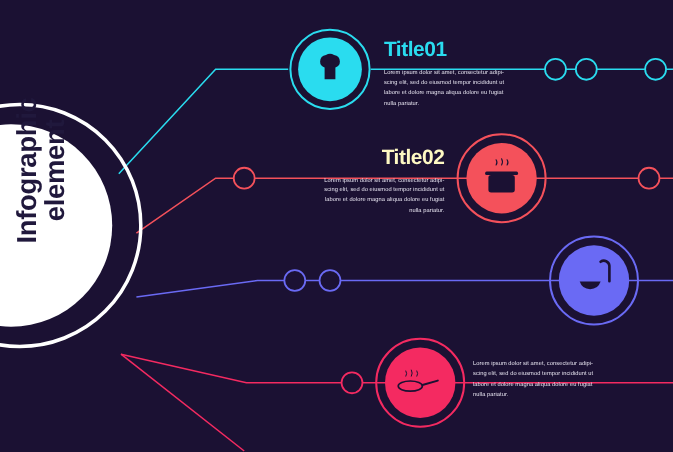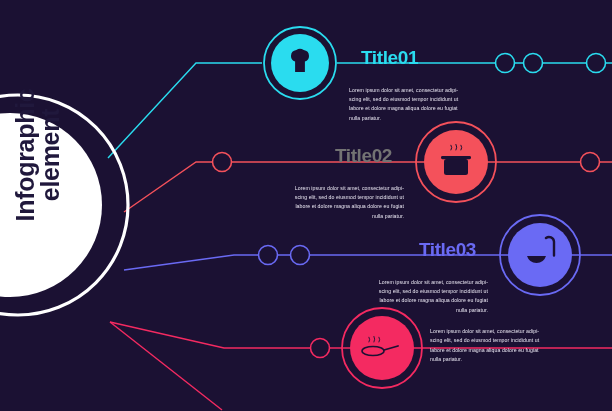--- a/index.html
+++ b/index.html
@@ -39,21 +39,21 @@
     letter-spacing: -0.3px;
     pointer-events: none;
   }
   .item-text {
     position: absolute;
   }
   .item-title {
     font-size: 19px;
     font-weight: bold;
     letter-spacing: -0.4px;
-    margin: 12px;
+    margin: 0;
     padding: 0;
     line-height: 1.05;
   }
   .item-body {
     font-size: 5.2px;
     line-height: 1.78;
     color: #e9e6f2;
     margin: 0;
     padding-top: 6px;
     letter-spacing: 0.06px;
@@ -160,26 +160,22 @@
     <div>Infographic</div>
     <div>element</div>
   </div>
 
   <div class="item-text t-left" style="left:349px; top:36px; width:120px;">
     <div class="item-title" style="color:#2adcef;">Title01</div>
     <div class="item-body">Lorem ipsum dolor sit amet, consectetur adipi-scing elit, sed do eiusmod tempor incididunt ut labore et dolore magna aliqua dolore eu fugiat nulla pariatur.</div>
   </div>
 
   <div class="item-text t-right" style="left:284px; top:134px; width:120px;">
-    <div class="item-title" style="color:#737373;">Title02</div>
+    <div class="item-title" style="color:#fef9c3;">Title02</div>
     <div class="item-body">Lorem ipsum dolor sit amet, consectetur adipi-scing elit, sed do eiusmod tempor incididunt ut labore et dolore magna aliqua dolore eu fugiat nulla pariatur.</div>
   </div>
 
-  <div class="item-text t-right" style="left:368px; top:228px; width:120px;">
-    <div class="item-title" style="color:#6a6af4;">Title03</div>
-    <div class="item-body">Lorem ipsum dolor sit amet, consectetur adipi-scing elit, sed do eiusmod tempor incididunt ut labore et dolore magna aliqua dolore eu fugiat nulla pariatur.</div>
-  </div>
 
   <div class="item-text t-left" style="left:430px; top:321px; width:120px;">
     <div class="item-body">Lorem ipsum dolor sit amet, consectetur adipi-scing elit, sed do eiusmod tempor incididunt ut labore et dolore magna aliqua dolore eu fugiat nulla pariatur.</div>
   </div>
 
 </div>
 
 </body></html>

